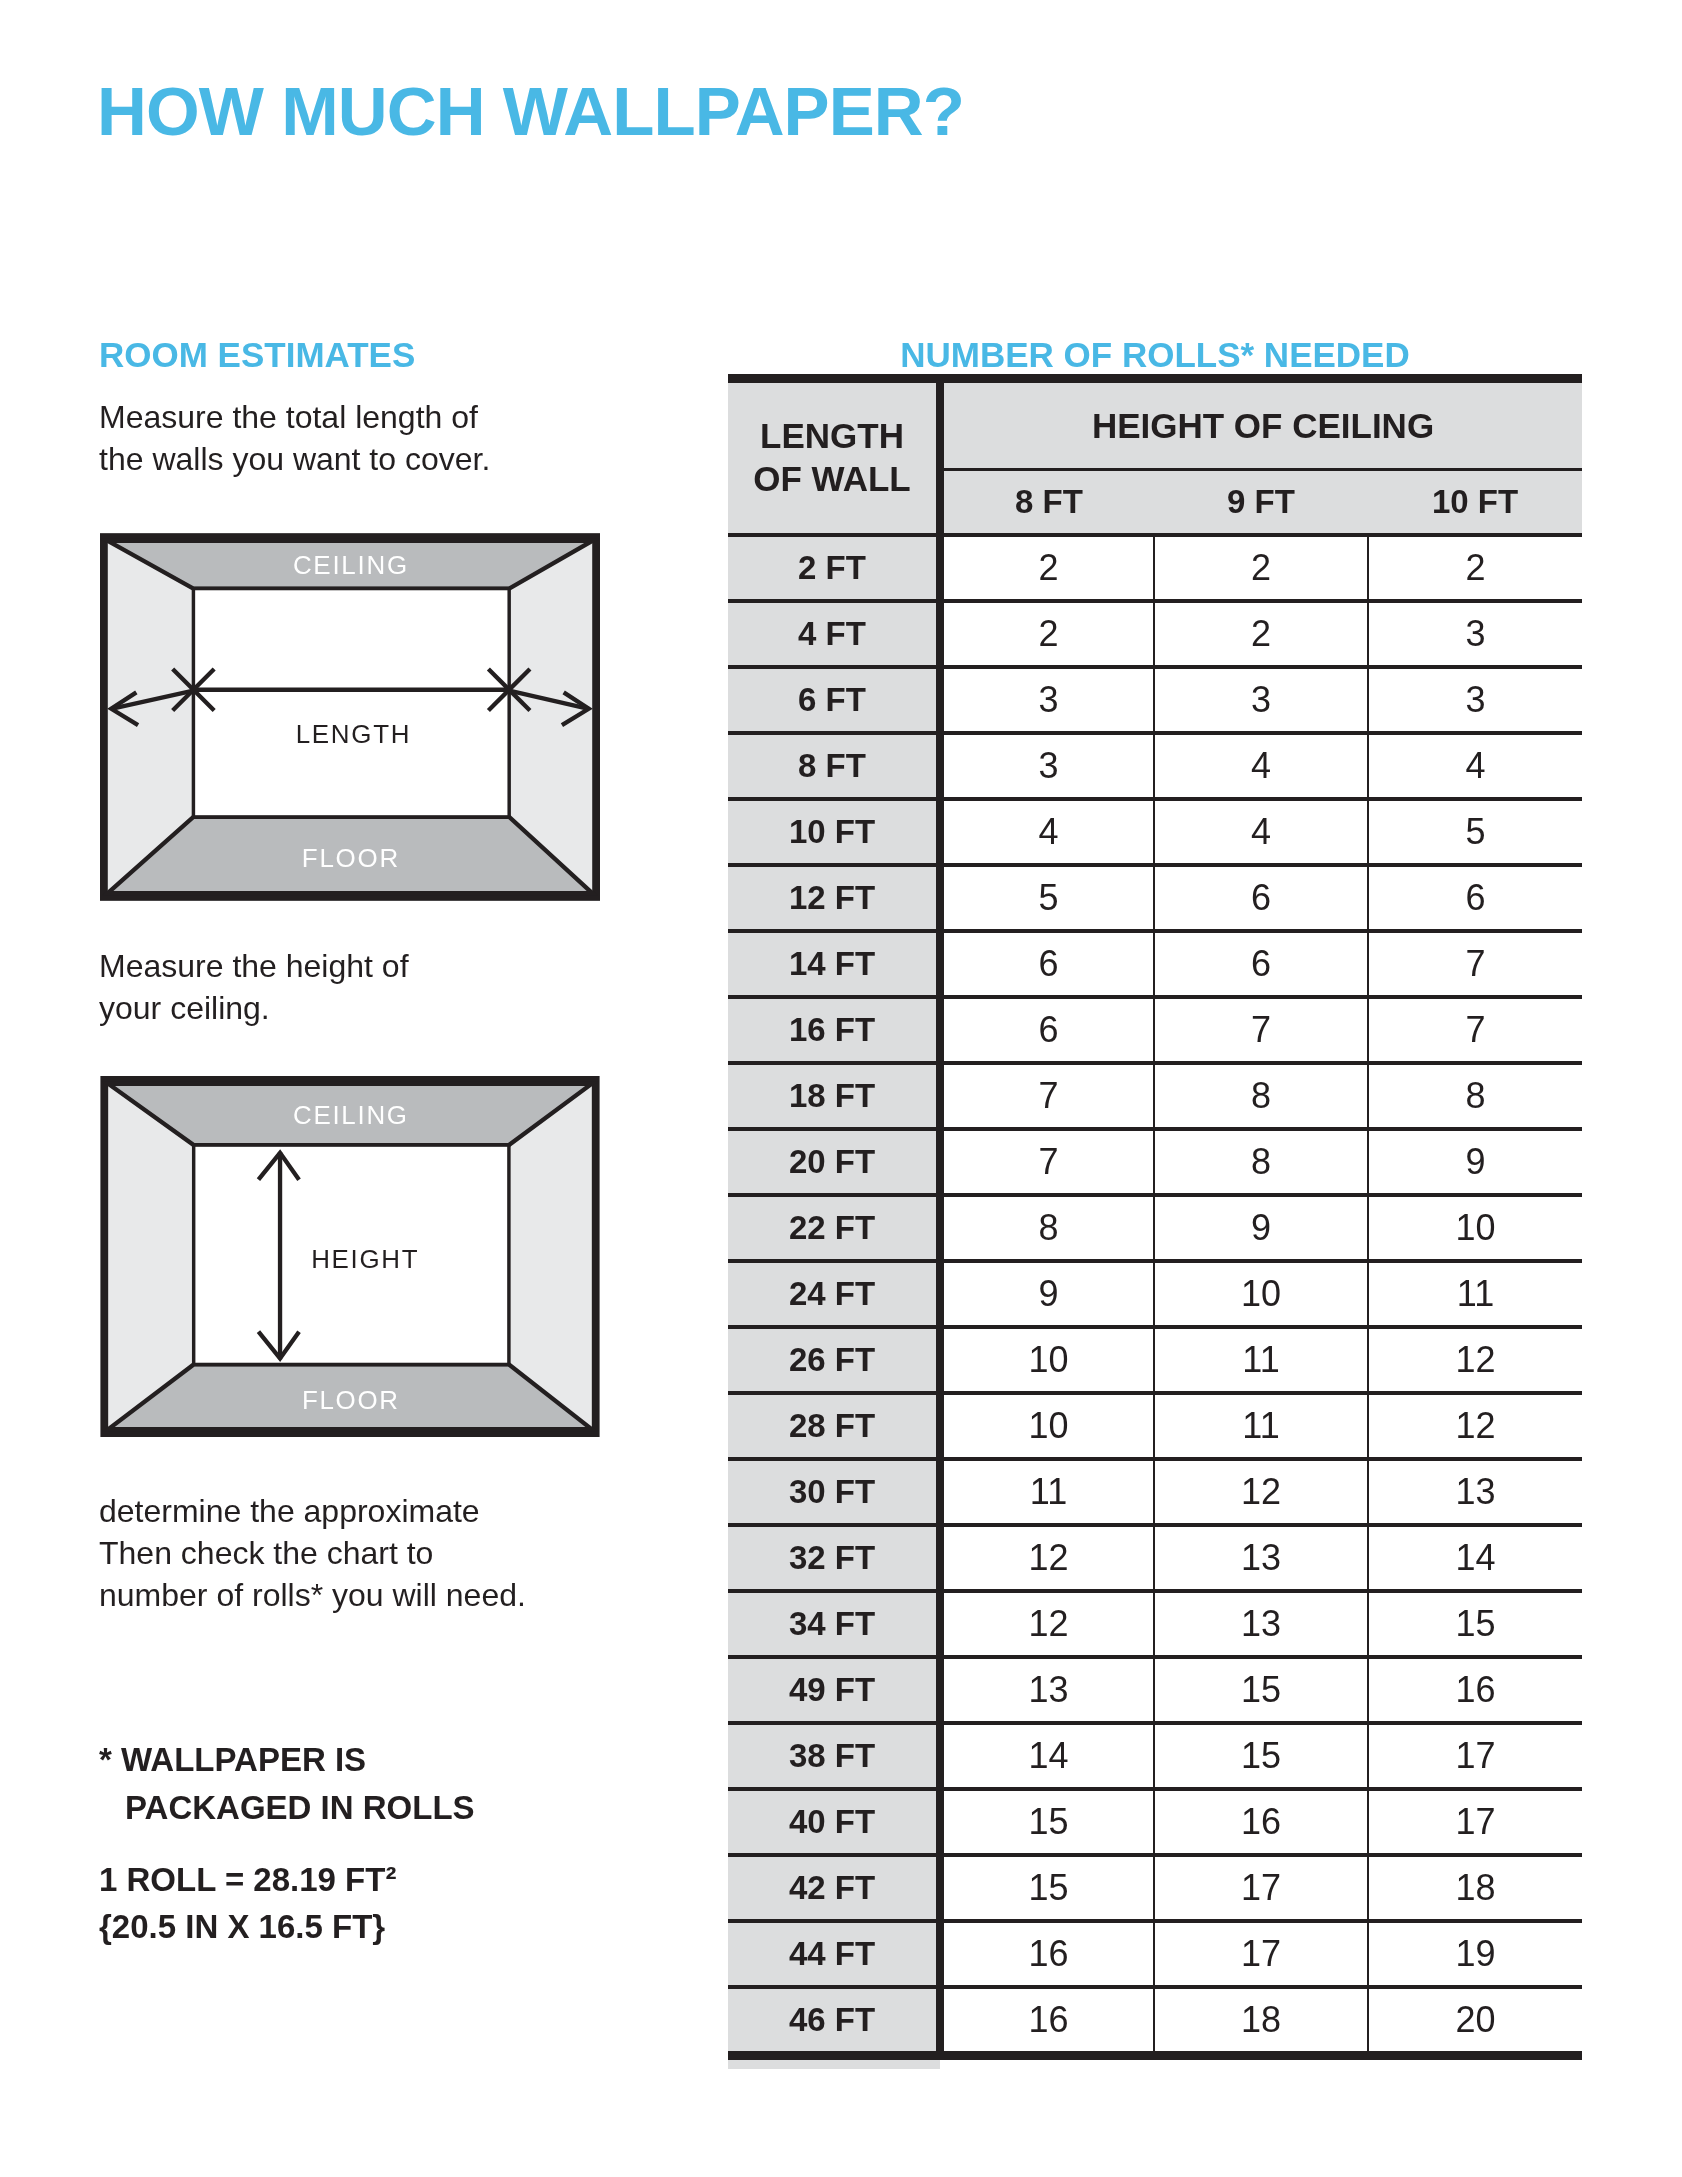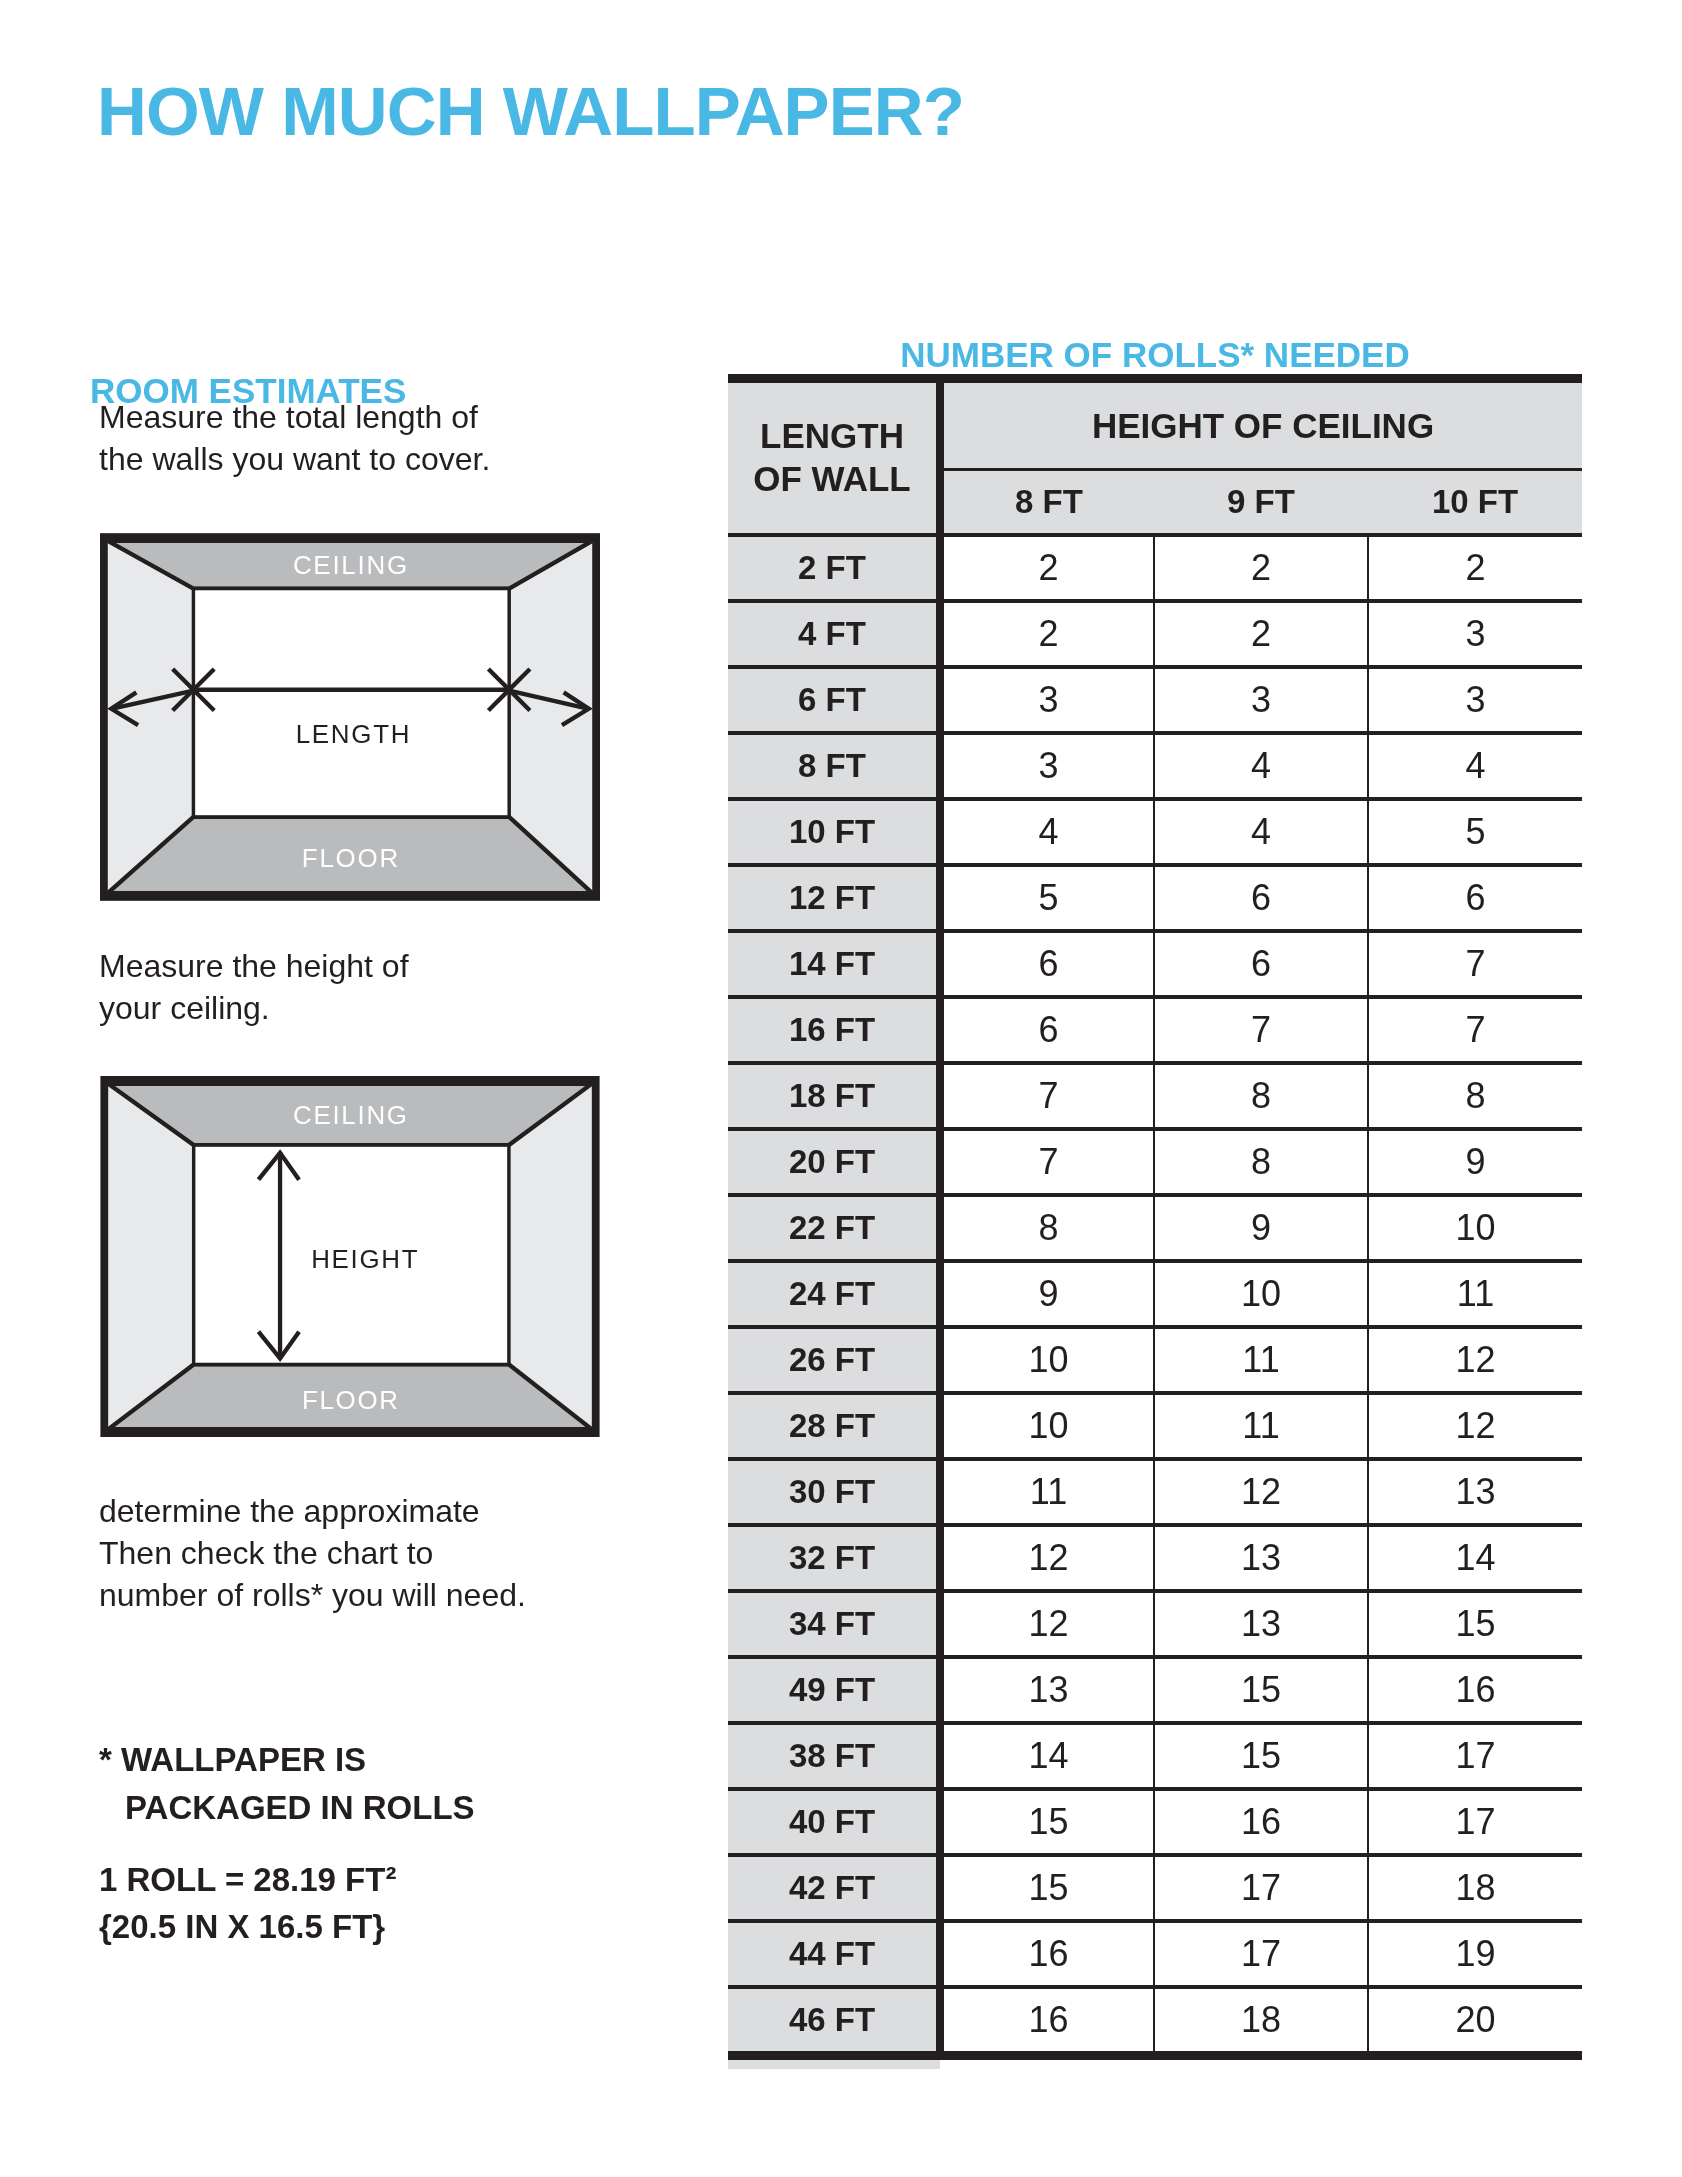--- a/index.html
+++ b/index.html
@@ -9,21 +9,21 @@
   }
   .page-title {
     position:absolute; left:97px; top:72px; margin:0;
     font-size:69px; font-weight:bold; letter-spacing:-0.9px; color:#49b8e5;
     white-space:nowrap;
   }
   .sec-heading {
     position:absolute; margin:0; font-size:35px; font-weight:bold;
     color:#49b8e5; letter-spacing:0px; white-space:nowrap;
   }
-  .room-estimates-heading { left:90px; top:335px;margin-top:36px; }
+  .room-estimates-heading { left:99px; top:335px; }
   .rolls-needed-heading { left:728px; top:335px; width:854px; text-align:center; }
   .para { position:absolute; left:99px; font-size:32px; line-height:42px; }
   .para-1 { top:396px; }
   .para-2 { top:945px; }
   .para-3 { top:1490px; }
   .footnote { position:absolute; left:99px; font-weight:bold; }
   .footnote-1 { top:1736px; font-size:33px; line-height:48px; }
   .footnote-1 .fn-indent { padding-left:26px; }
   .footnote-2 { top:1856px; font-size:33px; line-height:47px; }
   .diagram { position:absolute; left:100px; }

